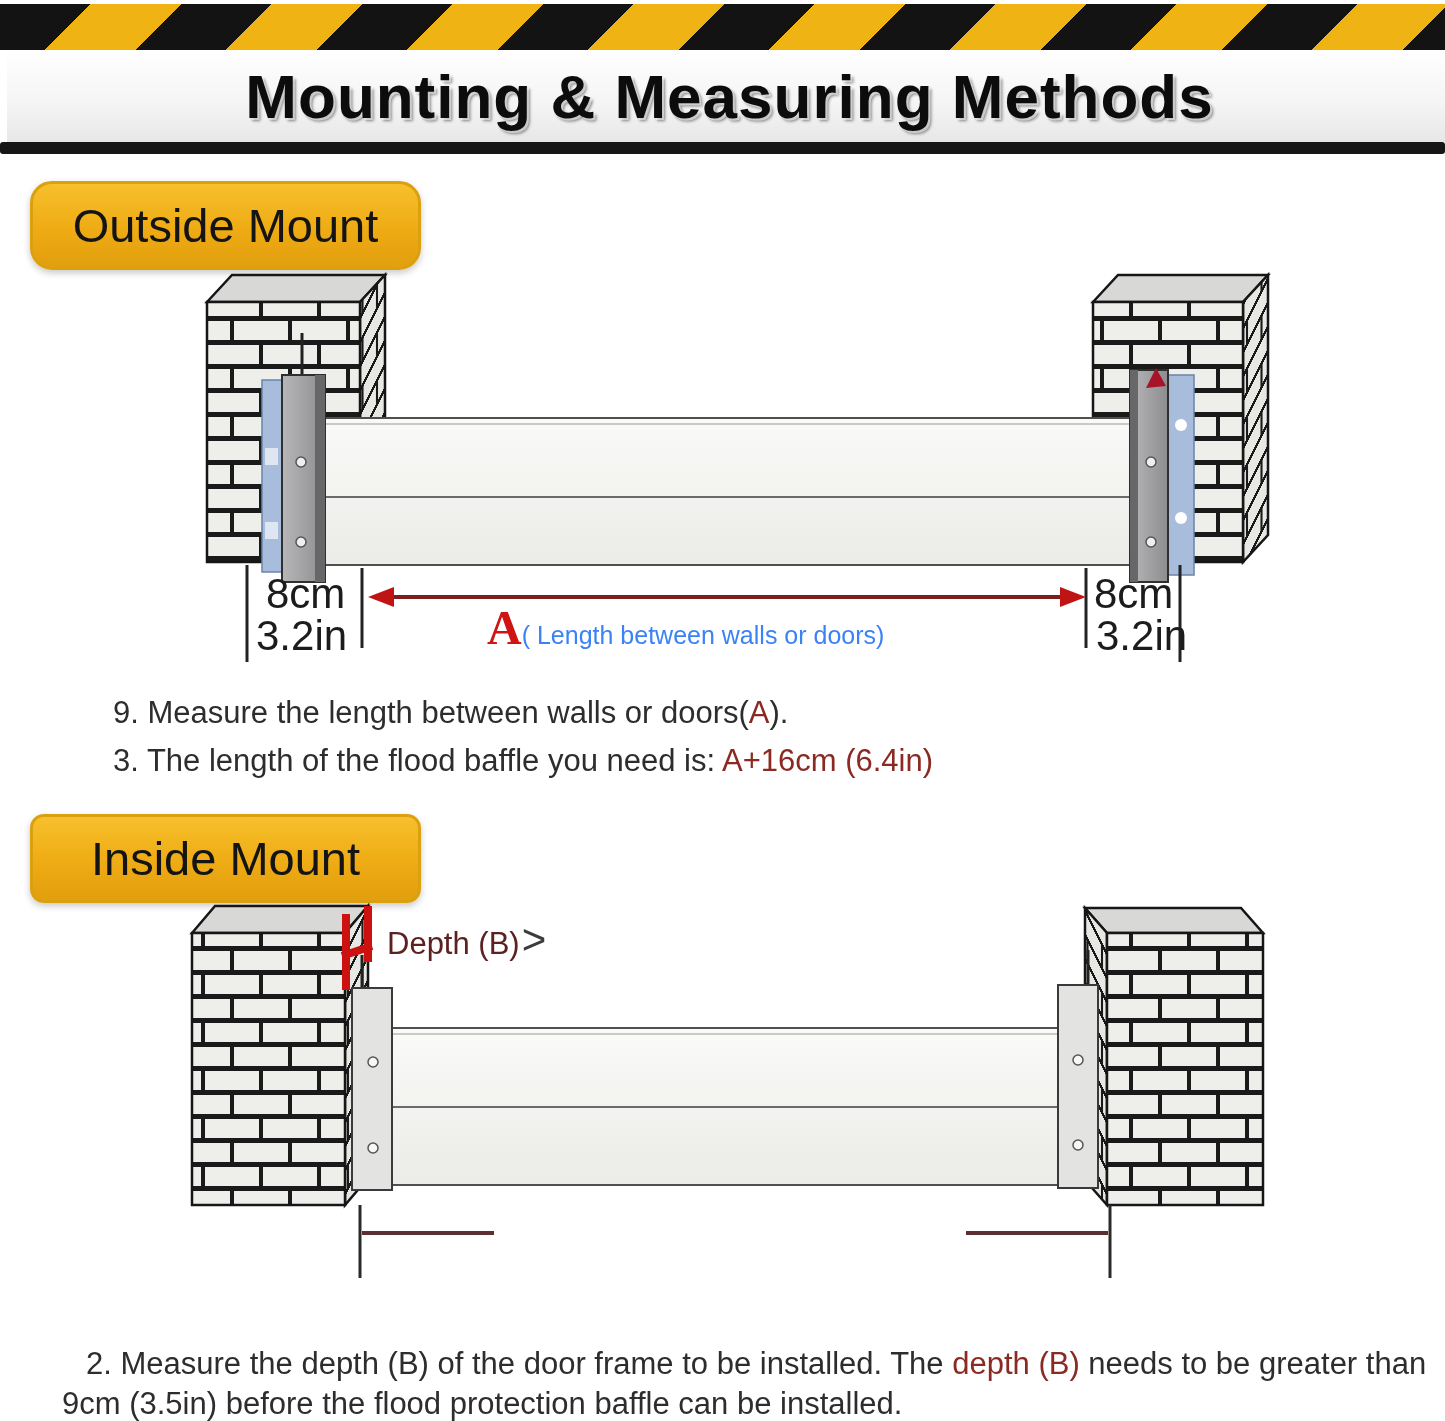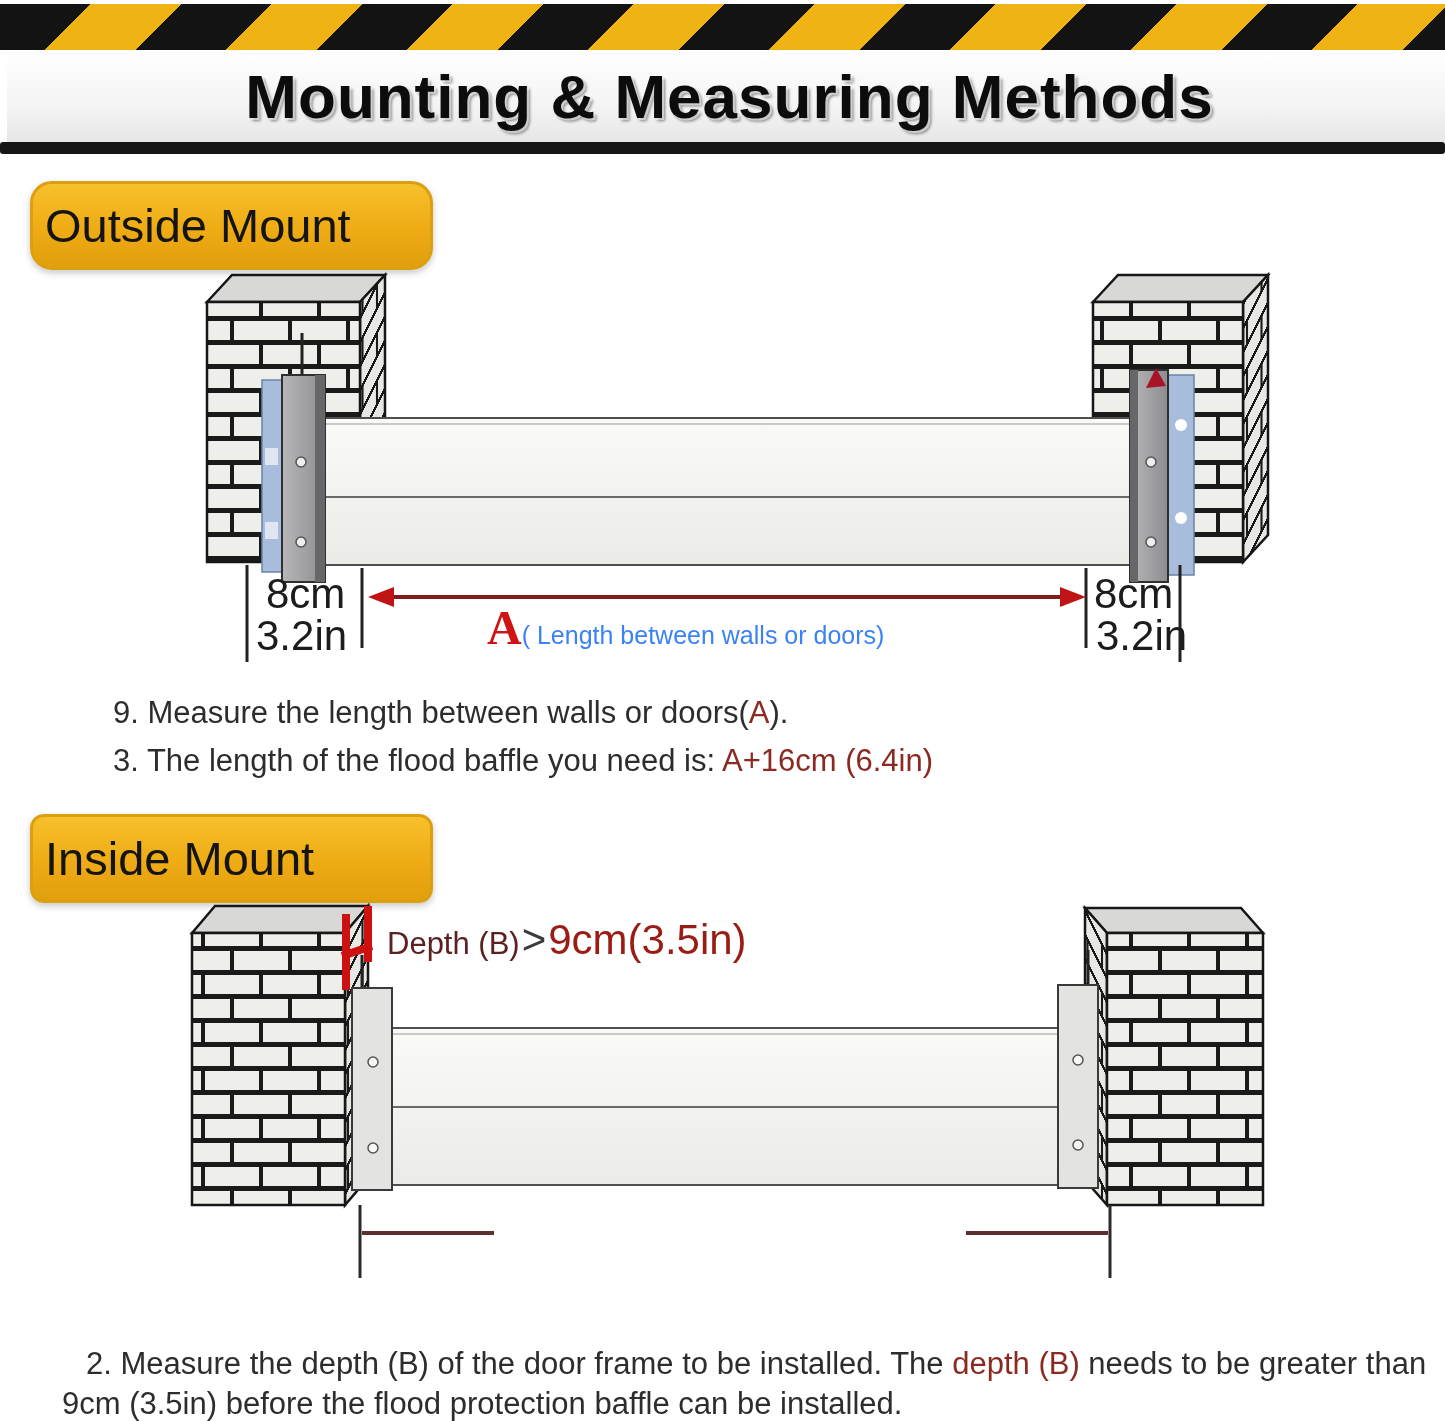--- a/index.html
+++ b/index.html
@@ -13,21 +13,21 @@
           background:linear-gradient(180deg,#ffffff 0%,#f4f4f4 60%,#e7e7e7 100%);
           display:flex;align-items:center;justify-content:center;}
   .title-band .t{font-size:62px;font-weight:bold;color:#0c0c0c;letter-spacing:1px;
           text-shadow:2px 2px 0 rgba(255,255,255,.55), 3px 3px 3px rgba(0,0,0,.45);}
   .black-bar{position:absolute;top:142px;left:0;width:1445px;height:12px;background:#161616;border-radius:3px;}
 
   
   .pill{position:absolute;left:30px;width:385px;height:83px;border-radius:22px;
         background:linear-gradient(180deg,#f7c02c 0%,#eeab14 55%,#e29f0e 100%);
         border:3px solid #daa00f;box-shadow:0 3px 7px rgba(0,0,0,.22);
-        display:flex;align-items:center;justify-content:flex-start;padding-left:12px;}
+        display:flex;align-items:center;justify-content:center;}
   .pill .t{font-size:47px;color:#141414;}
 
   
   .lab{position:absolute;white-space:nowrap;}
   .dim{font-size:42px;color:#1c1c1c;}
   .alabel{display:flex;align-items:baseline;}
   .alabel .A{font-size:48px;font-weight:bold;color:#cf1414;font-family:"Liberation Serif",serif;}
   .alabel .rest{font-size:25px;color:#3b82f6;}
 
   .depthlab{display:flex;align-items:baseline;}
@@ -216,20 +216,19 @@
       <line x1="360" y1="305" x2="360" y2="378" stroke="#2a2a2a" stroke-width="3"></line>
       <line x1="1110" y1="305" x2="1110" y2="378" stroke="#2a2a2a" stroke-width="3"></line>
       <line x1="362" y1="333" x2="494" y2="333" stroke="#5c3030" stroke-width="4"></line>
       <line x1="966" y1="333" x2="1108" y2="333" stroke="#5c3030" stroke-width="4"></line>
     </g>
   </svg>
 
   <div class="lab depthlab" style="left:387px;top:916px;">
     <span class="p1">Depth (B) </span>
     <span class="gt">&gt;</span>
-    <span class="p2">9cm(3.5in)</span>
   </div>
 
   <div class="notewrap" style="left:62px;top:1344px;">
     <span>2. Measure the depth (B) of the door frame to be installed. The </span><span class="red">depth (B)</span><span> needs to be greater than 9cm (3.5in) before the flood protection baffle can be installed.</span>
   </div>
 
 </div>
 
 </body></html>

